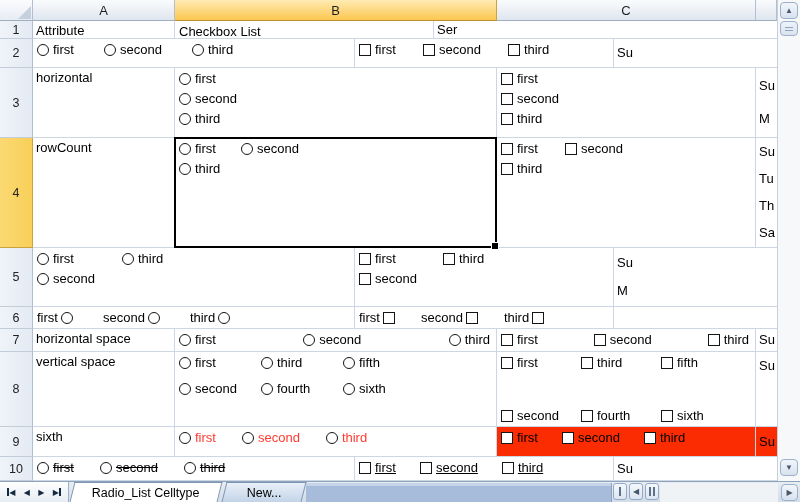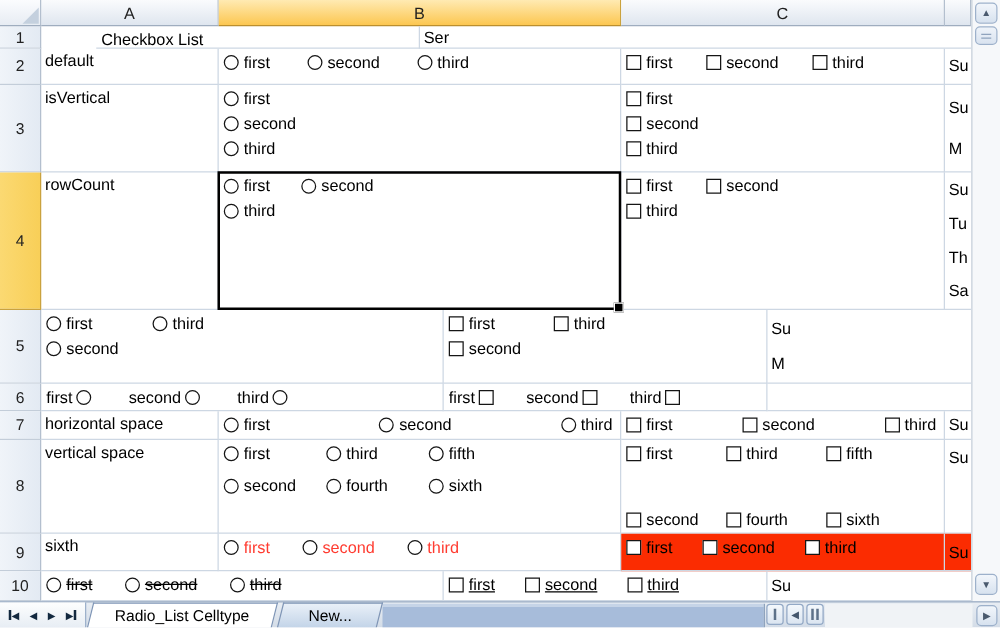--- a/index.html
+++ b/index.html
@@ -87,30 +87,30 @@
       <div id="colheaders" style="display:flex;flex:1;">
           <div class="colhdr" style="width: 142px;">A</div>
           <div class="colhdr sel" style="width: 322px;">B</div>
           <div class="colhdr" style="width: 259px;">C</div>
           <div class="colhdr" style="flex: 1 1 0%;"></div>
         </div>
     </div>
     <div id="grid-rows">
         <div class="row" style="height: 18px;">
           <div class="rowhdr">1</div>
-          <div class="cell bc c" style="row-gap: 5px; margin-left: 44px;">
+          <div class="cell a"><span>Attribute</span></div>
+          <div class="cell bc c" style="row-gap: 5px;">
             <span>Checkbox List</span>
           </div>
           <div class="cell d">
             <span class="dline">Ser</span>
           </div>
         </div>
         <div class="row" style="height: 29px;">
           <div class="rowhdr">2</div>
-          <div class="cell a"><span>default</span></div>
           <div class="cell bc b" style="row-gap: 5px;">
             <div class="line" style="column-gap: 30px;">
               <span class="opt">
                 <span class="icon radio"></span>
                 <span class="lab">first</span>
               </span>
               <span class="opt">
                 <span class="icon radio"></span>
                 <span class="lab">second</span>
               </span>
@@ -135,21 +135,21 @@
                 <span class="lab">third</span>
               </span>
             </div>
           </div>
           <div class="cell d">
             <span class="dline">Su</span>
           </div>
         </div>
         <div class="row" style="height: 70px;">
           <div class="rowhdr">3</div>
-          <div class="cell a"><span>isVertical</span></div>
+          <div class="cell a"><span>horizontal</span></div>
           <div class="cell bc b" style="row-gap: 5px;">
             <div class="line" style="column-gap: 30px;">
               <span class="opt">
                 <span class="icon radio"></span>
                 <span class="lab">first</span>
               </span>
             </div>
             <div class="line" style="column-gap: 30px;">
               <span class="opt">
                 <span class="icon radio"></span>

